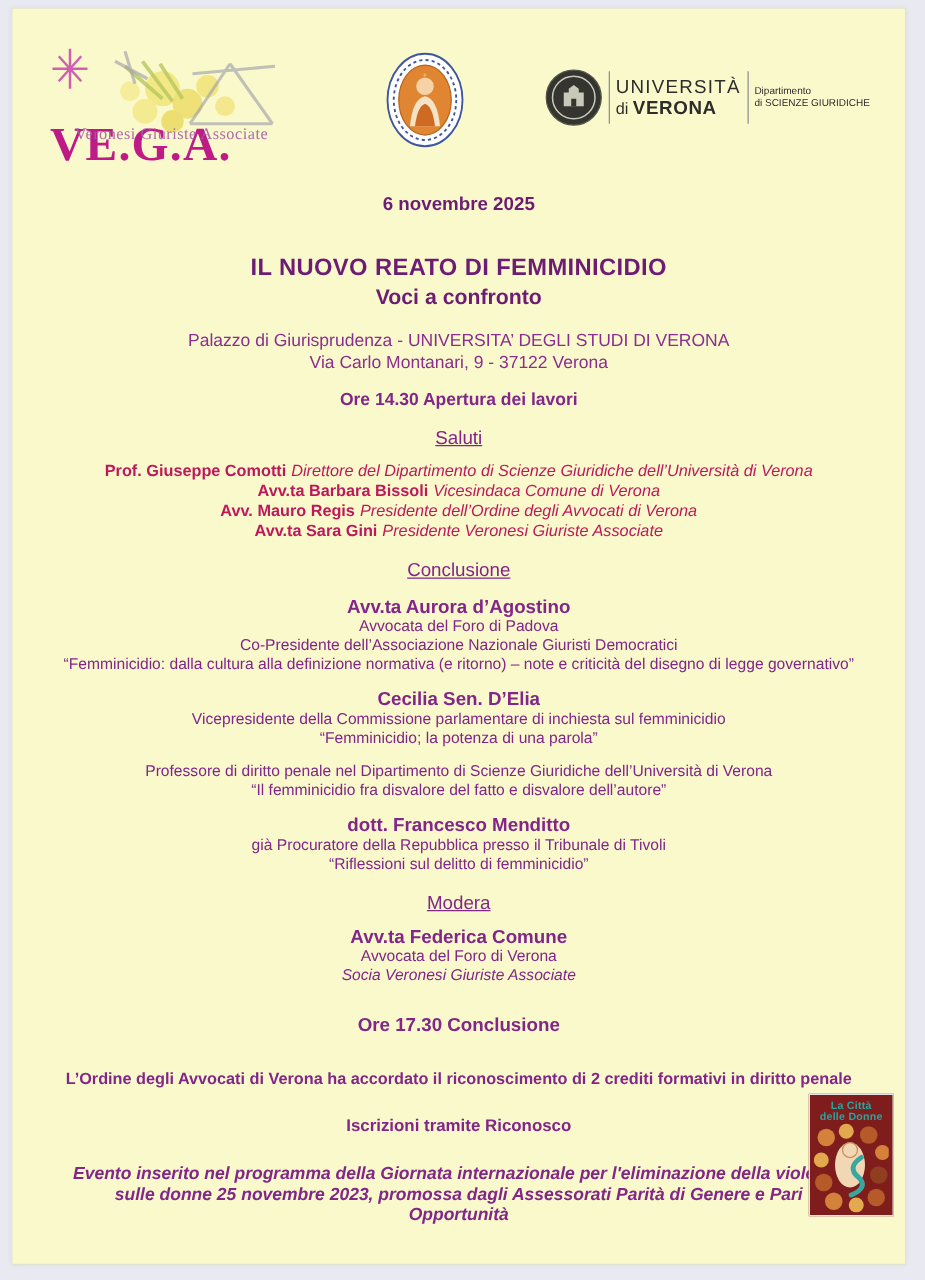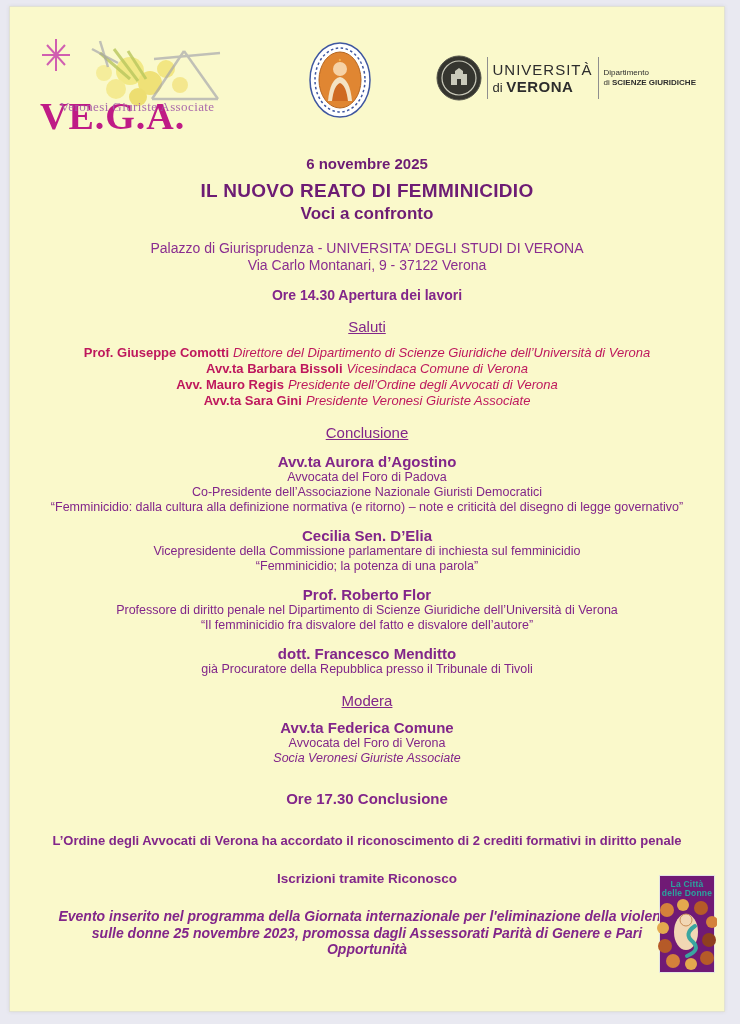--- a/index.html
+++ b/index.html
@@ -35,27 +35,27 @@
     font-size:13px;color:rgba(164,94,168,.92);letter-spacing:.4px;
   }
   .seal{flex:0 0 auto;margin-top:8px;}
   .uni{display:flex;align-items:center;gap:5px;margin-top:22px;flex:0 0 auto;color:#2d2d2d;}
   .uni-divider{width:1px;height:42px;background:#8f8f8f;}
   .uni-name{line-height:17px;}
   .uni-line1{font-size:15px;letter-spacing:1px;font-weight:500;}
   .uni-line2-prefix{font-size:13px;}
   .uni-line2{font-size:15px;font-weight:800;letter-spacing:.5px;}
   .dept{font-size:8px;line-height:10px;}
-  .dept-bold{font-weight:700;}
+  .dept-bold{font-weight:400;}
   
   .purple{color:#82268a;}
   .dark-purple{color:#6d1c74;}
   .center{text-align:center;}
   .date{margin-top:30px;font-size:15px;font-weight:bold;}
-  .title{margin-top:8px;font-size:19px;font-weight:bold;letter-spacing:.3px;}
+  .title{margin-top:32px;font-size:19px;font-weight:bold;letter-spacing:.3px;}
   .subtitle{font-size:17px;font-weight:bold;margin-top:2px;}
   .venue{margin-top:16px;font-size:14px;line-height:17px;color:#8a2e90;}
   .opening{margin-top:13px;font-size:14px;font-weight:bold;}
   .section-heading{margin-top:15px;font-size:15px;text-decoration:underline;color:#82268a;}
   .people{margin-top:10px;font-size:13px;line-height:16px;color:#be185d;}
   .pname{font-weight:bold;}
   .prole{font-style:italic;margin-left:4px;}
   .speaker{margin-top:12px;color:#82268a;}
   .sname{font-size:15px;font-weight:bold;line-height:17px;}
   .sline{font-size:12.5px;line-height:15px;}
@@ -66,22 +66,22 @@
   .closing{margin-top:24px;font-size:15px;font-weight:bold;}
   .credits{margin-top:26px;font-size:13px;font-weight:bold;padding:0 10px;}
   .iscrizioni{margin-top:23px;font-size:13.5px;font-weight:bold;}
   .note{
     margin:22px auto 0;max-width:618px;
     font-size:14px;line-height:16.5px;font-weight:bold;font-style:italic;
     color:#82268a;text-align:center;
   }
   
   .citta{
-    position:absolute;right:9px;top:868px;width:56px;height:98px;
-    background:#701a75;border:1px solid #e4e4e4;
+    position:absolute;right:9px;top:868px;width:68px;height:98px;
+    background:#7f1d1d;border:1px solid #e4e4e4;
     display:flex;flex-direction:column;align-items:center;
     padding-top:4px;box-sizing:border-box;
   }
   .citta-title{
     color:#2ba39e;font-weight:bold;font-size:8.5px;line-height:9px;
     text-align:center;letter-spacing:.2px;
   }
 </style>
 </head>
 <body>
@@ -194,28 +194,28 @@
     <div class="stalk">“Femminicidio: dalla cultura alla definizione normativa (e ritorno) – note e criticità del disegno di legge governativo”</div>
   </div>
 
   <div class="speaker center">
     <div class="sname">Cecilia Sen. D’Elia</div>
     <div class="sline">Vicepresidente della Commissione parlamentare di inchiesta sul femminicidio</div>
     <div class="stalk">“Femminicidio; la potenza di una parola”</div>
   </div>
 
   <div class="speaker center">
-    <div class="sname">Prof. Roberto Flor</div>
     <div class="sline">Professore di diritto penale nel Dipartimento di Scienze Giuridiche dell’Università di Verona</div>
     <div class="stalk">“Il femminicidio fra disvalore del fatto e disvalore dell’autore”</div>
   </div>
 
   <div class="speaker center">
     <div class="sname">dott. Francesco Menditto</div>
     <div class="sline">già Procuratore della Repubblica presso il Tribunale di Tivoli</div>
+    <div class="stalk">“Riflessioni sul delitto di femminicidio”</div>
   </div>
 
   <div class="section-heading center">Modera</div>
   <div class="mod-block center">
     <div class="sname">Avv.ta Federica Comune</div>
     <div class="mod-line">Avvocata del Foro di Verona</div>
     <div class="mod-italic">Socia Veronesi Giuriste Associate</div>
   </div>
 
   <div class="closing center purple">Ore 17.30 Conclusione</div>

